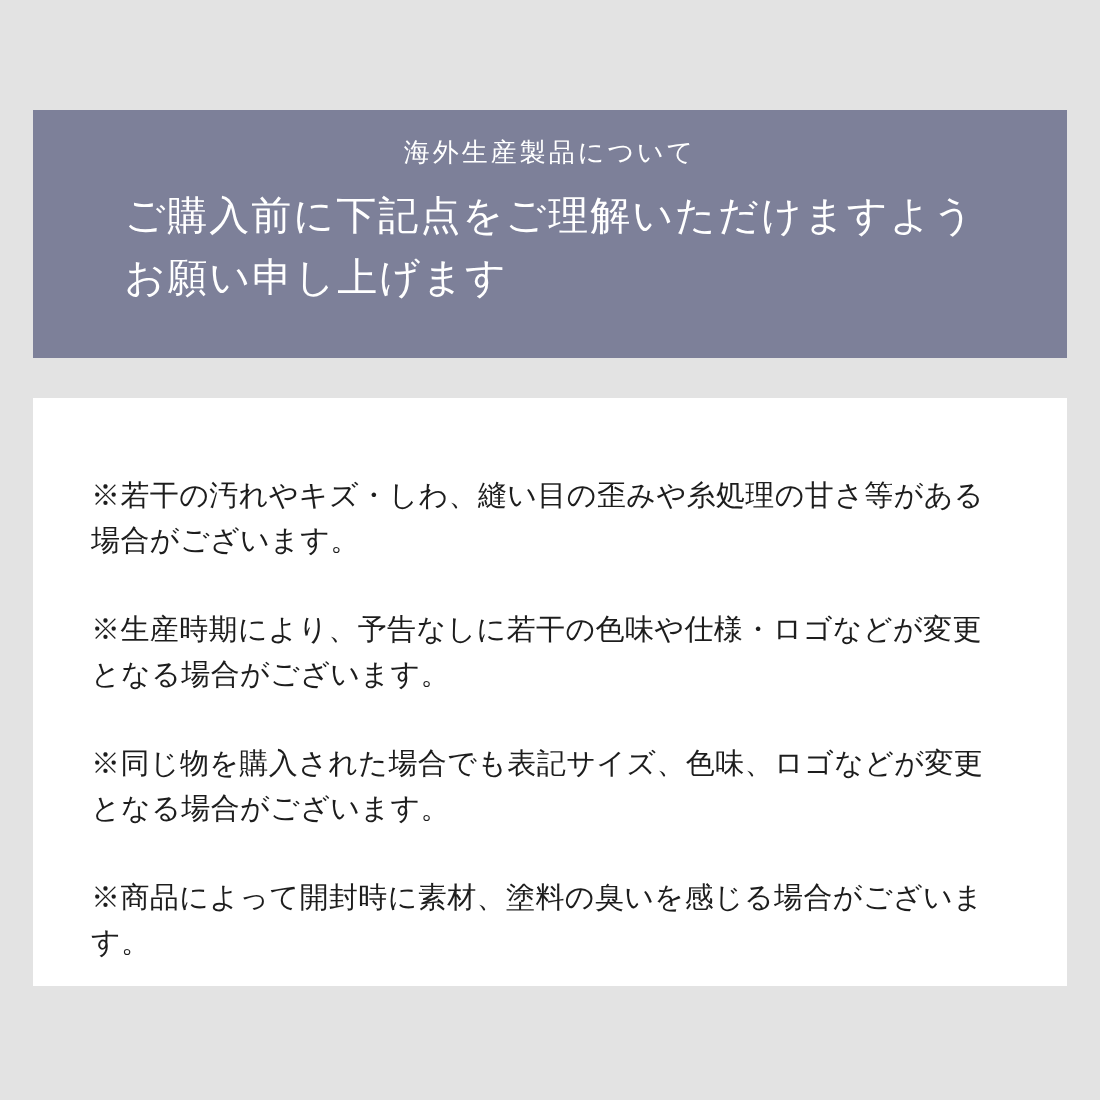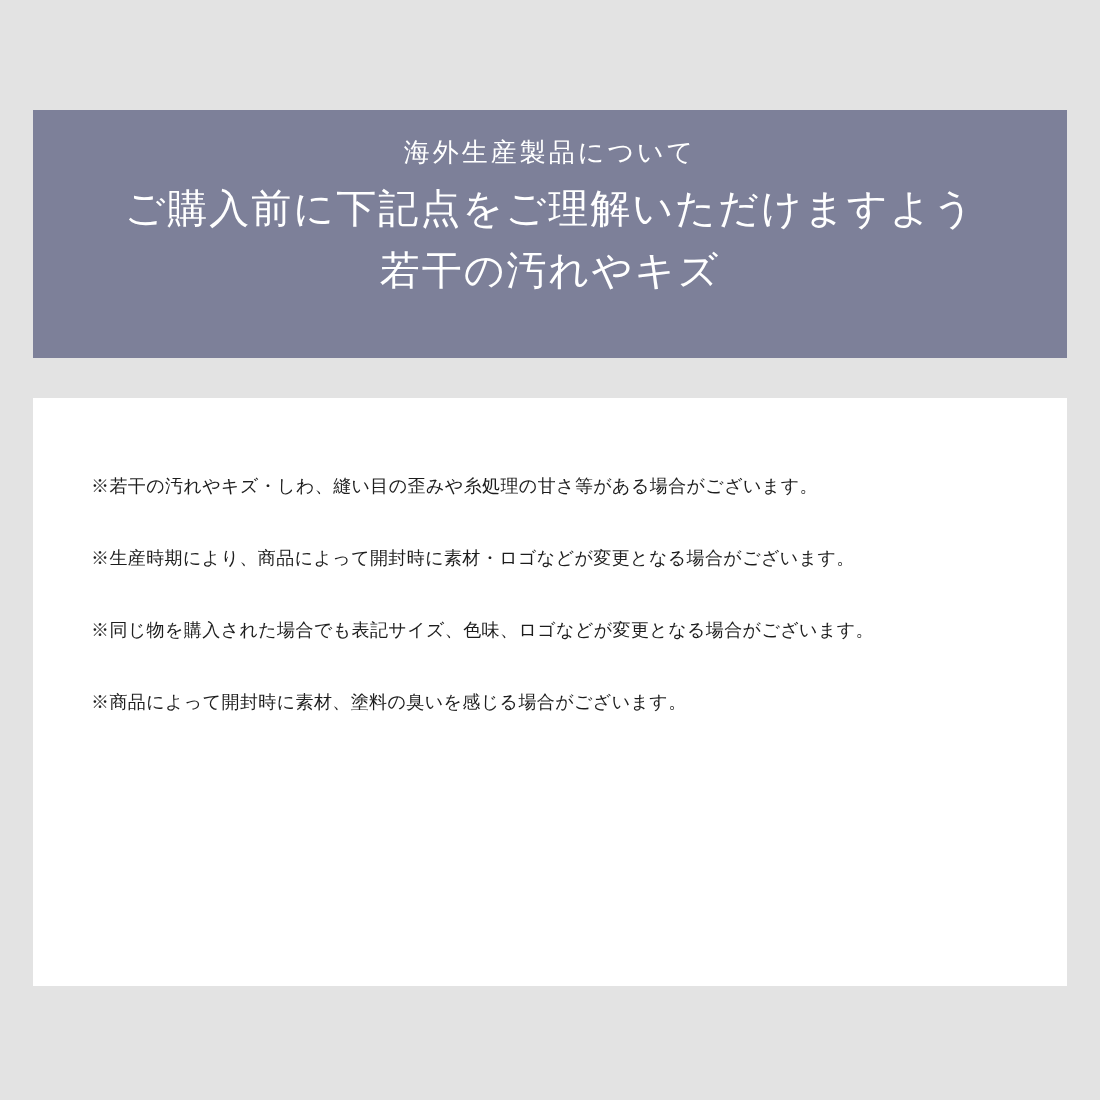--- a/index.html
+++ b/index.html
@@ -35,50 +35,49 @@
     justify-content: flex-start;
     padding-top: 22px;
   }
   .banner-eyebrow {
     color: #ffffff;
     font-family: "Liberation Sans", "DejaVu Sans", sans-serif;
     font-size: 26px;
     letter-spacing: 3px;
     font-weight: 400;
     line-height: 1.6;
-    margin-bottom: 3px;
+    margin-bottom: 10px;
   }
   .banner-title {
     color: #ffffff;
     font-family: "Liberation Sans", "DejaVu Sans", sans-serif;
     font-size: 40px;
     font-weight: 400;
     letter-spacing: 2px;
     line-height: 1.55;
-    text-align: center;
   }
   .banner-title .line {
     display: block;
   }
 
   
   .card {
     position: absolute;
     left: 33px;
     top: 398px;
     width: 1034px;
     height: 588px;
     background: #ffffff;
     box-sizing: border-box;
     padding: 75px 58px 0 58px;
   }
   .note {
     margin: 0 0 44px 0;
     color: #1d1d1d;
-    font-size: 18px;
+    font-size: 29px;
     line-height: 1.55;
     letter-spacing: 0.4px;
     font-family: "Liberation Serif", "DejaVu Serif", serif;
   }
   .note:last-child {
     margin-bottom: 8px;
   }
   .note .l1 {
     display: block;
   }
@@ -90,32 +89,32 @@
 </style>
 </head>
 <body>
 
 <div class="page">
 
   <div class="banner">
     <div class="banner-eyebrow">海外生産製品について</div>
     <div class="banner-title">
       <span class="line">ご購入前に下記点をご理解いただけますよう</span>
-      <span class="line">若干の汚れやキズ</span>
+      <span class="line">お願い申し上げます</span>
     </div>
   </div>
 
   <div class="card">
 
     <p class="note">
       <span class="l1">※若干の汚れやキズ・しわ、縫い目の歪みや糸処理の甘さ等がある場合がございます。</span>
     </p>
 
     <p class="note">
-      <span class="l1">※生産時期により、商品によって開封時に素材・ロゴなどが変更となる場合がございます。</span>
+      <span class="l1">※生産時期により、予告なしに若干の色味や仕様・ロゴなどが変更となる場合がございます。</span>
     </p>
 
     <p class="note">
       <span class="l1">※同じ物を購入された場合でも表記サイズ、色味、ロゴなどが変更となる場合がございます。</span>
     </p>
 
     <p class="note">
       <span class="l1">※商品によって開封時に素材、塗料の臭いを感じる場合がございます。</span>
     </p>
 

